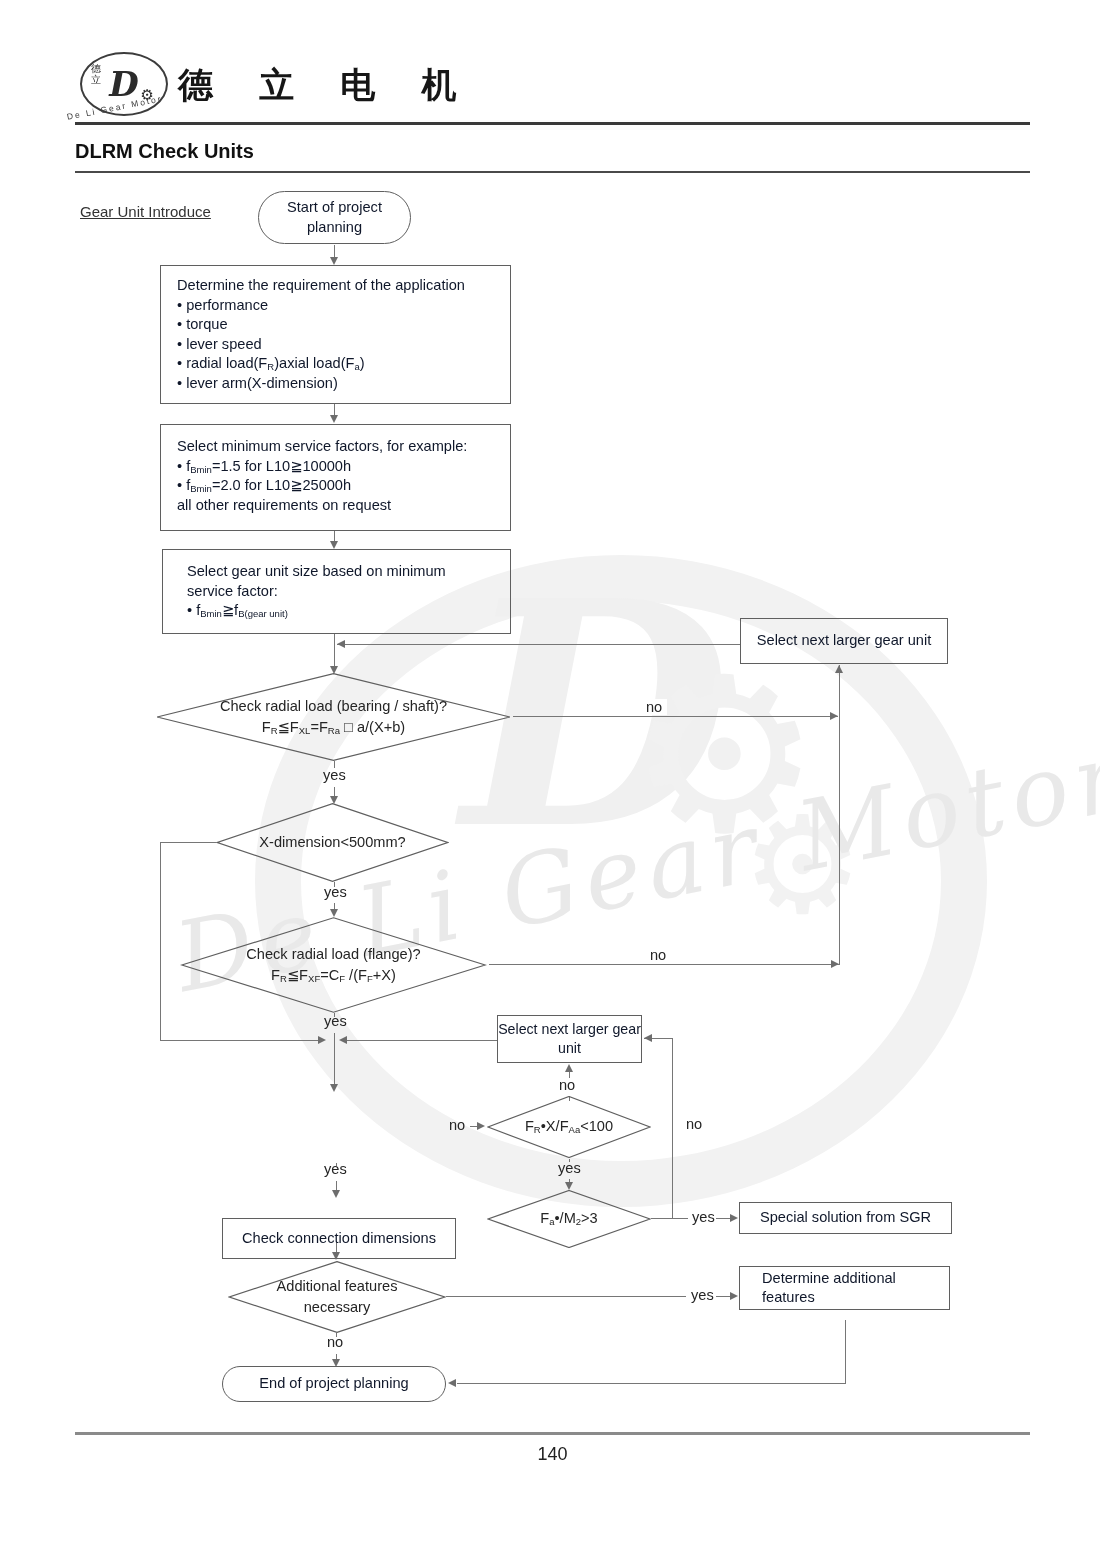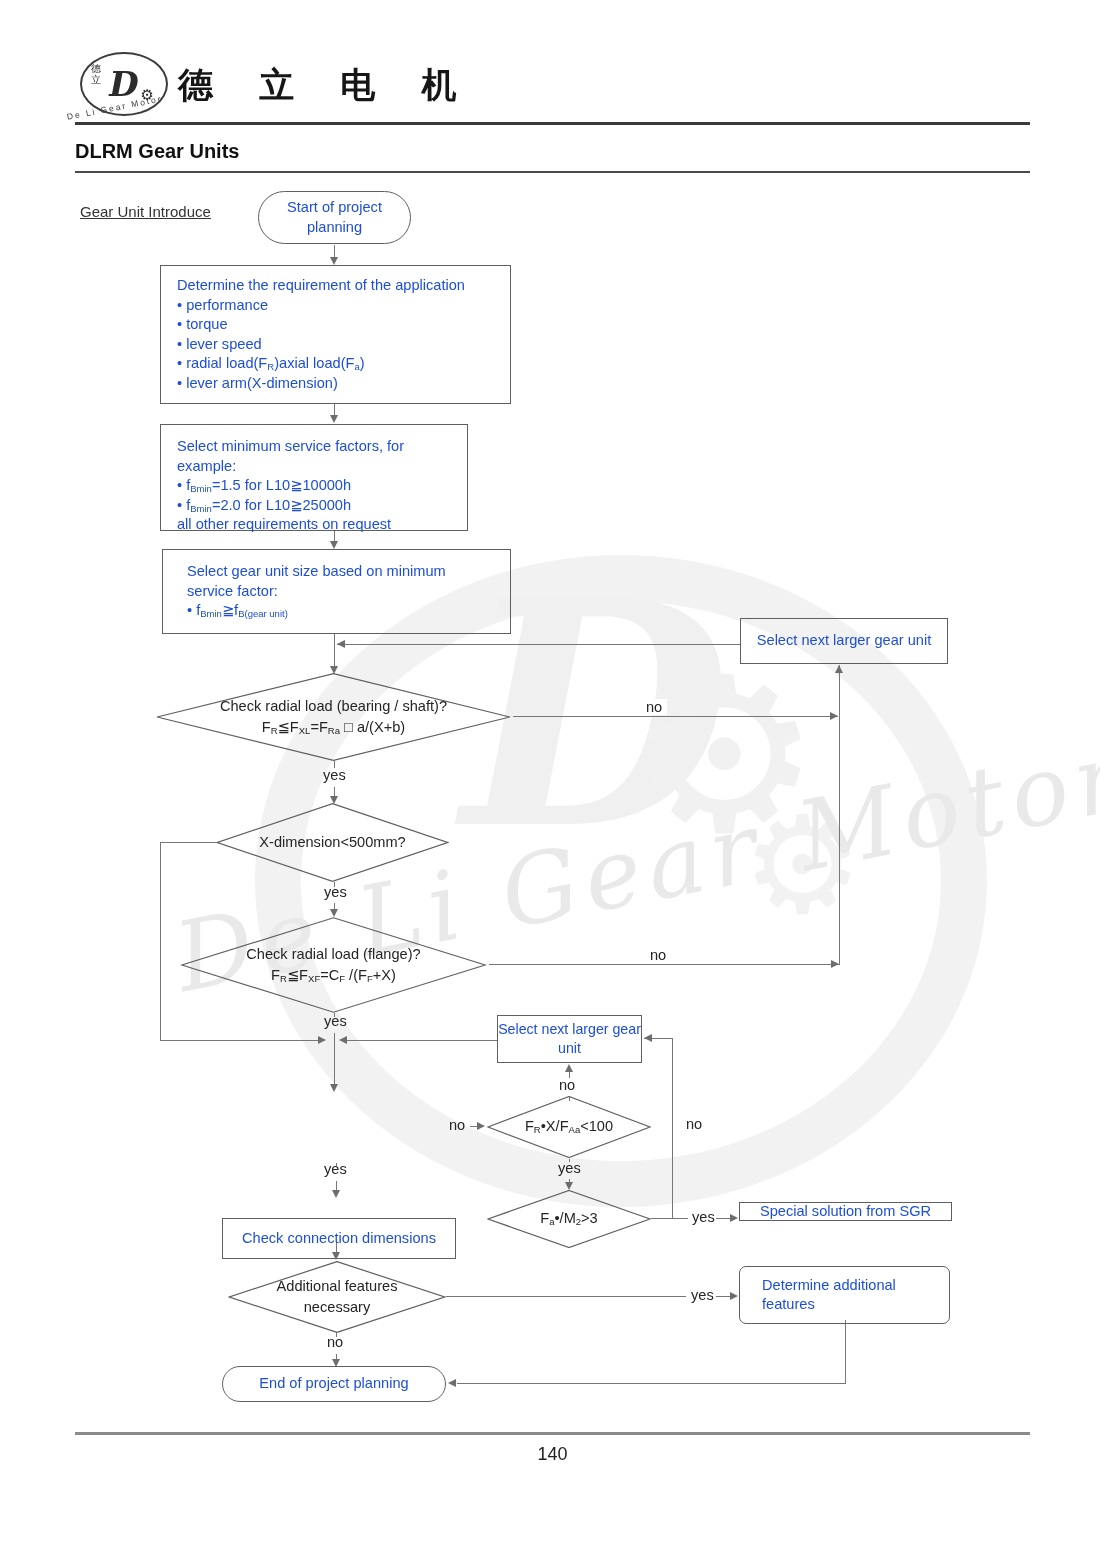--- a/index.html
+++ b/index.html
@@ -20,21 +20,21 @@
   .wm{position:absolute;z-index:0;pointer-events:none;}
   .wm-circle{left:255px;top:555px;width:640px;height:560px;border:46px solid #f2f2f2;border-radius:50%;}
   .wm-d{left:462px;top:560px;font-family:"DejaVu Serif",serif;font-style:italic;font-weight:bold;font-size:310px;color:#f0f0f0;line-height:1;}
   .wm-gear1{left:628px;top:648px;font-size:215px;color:#f1f1f1;line-height:1;}
   .wm-gear2{left:742px;top:798px;font-size:135px;color:#f2f2f2;line-height:1;}
   .wm-text{left:168px;top:912px;font-family:"DejaVu Serif",serif;font-style:italic;font-size:96px;color:#e9e9e9;
            letter-spacing:7px;white-space:nowrap;transform:rotate(-11deg);transform-origin:left top;line-height:1;}
   
   .node{position:absolute;z-index:2;border:1.3px solid #5f5f5f;background:transparent;
         display:flex;flex-direction:column;align-items:center;justify-content:center;
-        text-align:center;font-size:14.6px;line-height:1.32;color:#1d4ed8;box-sizing:border-box;}
+        text-align:center;font-size:14.6px;line-height:1.32;color:#0f172a;box-sizing:border-box;}
   .stadium{border-radius:28px;}
   .tbox{display:block;text-align:left;padding:10px 0 12px 16px;}
   .tbox .ln{display:block;line-height:19.6px;}
   .diamond{position:absolute;z-index:2;}
   .diamond svg{position:absolute;left:0;top:0;width:100%;height:100%;}
   .dtext{position:absolute;left:0;top:0;width:100%;height:100%;display:flex;flex-direction:column;
          align-items:center;justify-content:center;font-size:14.6px;line-height:1.45;color:#252525;text-align:center;}
   .hline{position:absolute;z-index:1;height:1.2px;background:#767676;}
   .vline{position:absolute;z-index:1;width:1.2px;background:#767676;}
   .arr{position:absolute;z-index:2;width:0;height:0;border:solid transparent;}
@@ -58,42 +58,42 @@
   <div class="wm wm-text">De Li Gear Motor</div>
 
   <div class="logo-badge" style="left:80px;top:52px;">
     <span class="logo-cjk"><span>德</span><br><span>立</span></span>
     <span class="logo-d">D</span>
     <span class="logo-gear">⚙</span>
   </div>
   <div class="logo-ring-text" style="left:66px;top:112px;">De Li Gear Motor</div>
   <div class="brand-cn" style="left:178px;top:62px;">德 立 电 机</div>
   <div class="rule" style="left:75px;top:122px;width:955px;height:3px;"></div>
-  <div class="section-title" style="left:75px;top:140px;">DLRM Gear Units</div>
+  <div class="section-title" style="left:75px;top:140px;">DLRM Check Units</div>
   <div class="rule" style="left:75px;top:171px;width:955px;height:2px;background:#4a4a4a;"></div>
   <div class="intro-label" style="left:80px;top:203px;text-decoration:underline;">Gear Unit Introduce</div>
 
   <div class="node stadium" style="left:258px;top:191px;width:153px;height:53px;">
     <span>Start of project planning</span>
   </div>
   <div class="vline" style="left:334px;top:245px;height:13px;"></div>
   <div class="arr down" style="left:330px;top:257px;"></div>
 
   <div class="node tbox" style="left:160px;top:265px;width:351px;height:139px;">
     <span class="ln">Determine the requirement of the application</span>
     <span class="ln">• performance</span>
     <span class="ln">• torque</span>
     <span class="ln">• lever speed</span>
     <span class="ln">• radial load(F<sub>R</sub>)axial load(F<sub>a</sub>)</span>
     <span class="ln">• lever arm(X-dimension)</span>
   </div>
   <div class="vline" style="left:334px;top:404px;height:12px;"></div>
   <div class="arr down" style="left:330px;top:415px;"></div>
 
-  <div class="node tbox" style="left:160px;top:424px;width:308px;height:107px;padding-top:12px;">
+  <div class="node tbox" style="left:160px;top:424px;width:351px;height:107px;padding-top:12px;">
     <span class="ln">Select minimum service factors, for example:</span>
     <span class="ln">• f<sub>Bmin</sub>=1.5 for L10≧10000h</span>
     <span class="ln">• f<sub>Bmin</sub>=2.0 for L10≧25000h</span>
     <span class="ln">all other requirements on request</span>
   </div>
   <div class="vline" style="left:334px;top:531px;height:11px;"></div>
   <div class="arr down" style="left:330px;top:541px;"></div>
 
   <div class="node tbox" style="left:162px;top:549px;width:349px;height:85px;padding:12px 42px 0 24px;">
     <span class="ln">Select gear unit size based on minimum service factor:</span>
@@ -204,21 +204,21 @@
   <div class="hline" style="left:651px;top:1218px;width:22px;"></div>
   <div class="vline" style="left:672px;top:1038px;height:181px;"></div>
   <div class="lbl" style="left:682px;top:1116px;background:#fff;padding:0 4px;">no</div>
   <div class="hline" style="left:644px;top:1038px;width:28px;"></div>
   <div class="arr left" style="left:644px;top:1034px;"></div>
   <div class="hline" style="left:672px;top:1218px;width:16px;"></div>
   <div class="lbl" style="left:692px;top:1209px;">yes</div>
   <div class="hline" style="left:716px;top:1218px;width:14px;"></div>
   <div class="arr right" style="left:730px;top:1214px;"></div>
 
-  <div class="node" style="left:739px;top:1202px;width:213px;height:19px;">
+  <div class="node" style="left:739px;top:1202px;width:213px;height:32px;">
     <span>Special solution from SGR</span>
   </div>
 
   <div class="vline" style="left:336px;top:1163px;height:3px;"></div>
   <div class="lbl" style="left:324px;top:1161px;">yes</div>
   <div class="vline" style="left:336px;top:1181px;height:10px;"></div>
   <div class="arr down" style="left:332px;top:1190px;"></div>
 
   <div class="node" style="left:222px;top:1199px;width:234px;height:41px;margin-top:19px;">
     <span>Check connection dimensions</span>
@@ -233,21 +233,21 @@
     <div class="dtext">
       <span>Additional features</span>
       <span>necessary</span>
     </div>
   </div>
   <div class="hline" style="left:446px;top:1296px;width:240px;"></div>
   <div class="lbl" style="left:691px;top:1287px;">yes</div>
   <div class="hline" style="left:716px;top:1296px;width:14px;"></div>
   <div class="arr right" style="left:730px;top:1292px;"></div>
 
-  <div class="node" style="left:739px;top:1266px;width:211px;height:58px;align-items:flex-start;text-align:left;padding-left:22px;justify-content:center;border-radius:7px;">
+  <div class="node" style="left:739px;top:1266px;width:211px;height:44px;align-items:flex-start;text-align:left;padding-left:22px;justify-content:center;">
     <span style="max-width:160px;">Determine additional features</span>
   </div>
   <div class="vline" style="left:845px;top:1320px;height:63px;"></div>
   <div class="hline" style="left:457px;top:1383px;width:389px;"></div>
   <div class="arr left" style="left:448px;top:1379px;"></div>
 
   <div class="vline" style="left:336px;top:1333px;height:4px;"></div>
   <div class="lbl" style="left:327px;top:1334px;">no</div>
   <div class="vline" style="left:336px;top:1354px;height:6px;"></div>
   <div class="arr down" style="left:332px;top:1359px;"></div>

